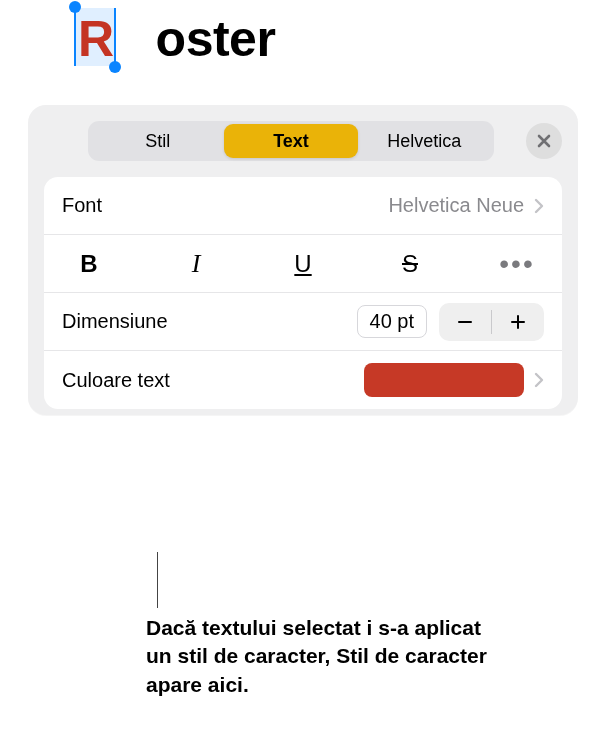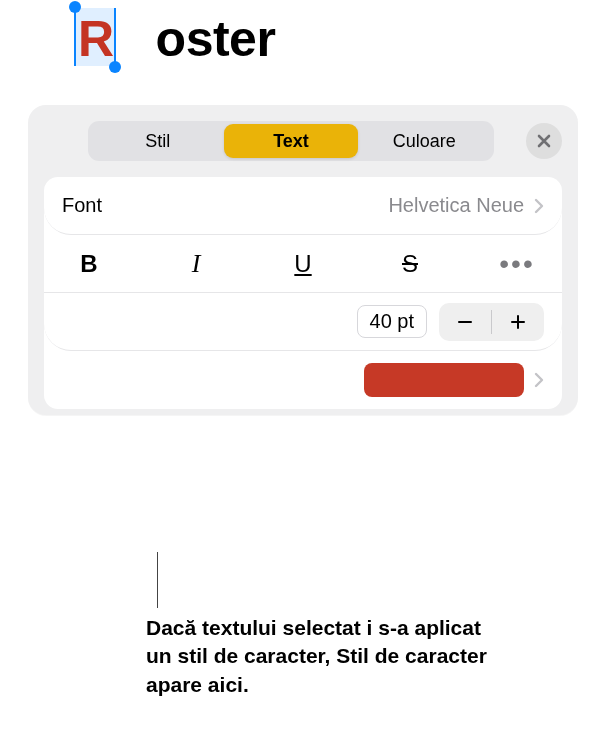--- a/index.html
+++ b/index.html
@@ -71,21 +71,20 @@
       color:#707073; font-size:20px; font-weight:700; cursor:pointer;
     }
 
     .card {
       background:#ffffff; border-radius:14px; overflow:hidden;
     }
     .row {
       display:flex; align-items:center;
       padding: 0 18px; min-height:58px;
       border-bottom: 1px solid #e6e6e8;
-      border-radius: 27px;
     }
     .row:last-child { border-bottom:none; }
     .row-label { font-size:20px; color:#000; }
     .row-value { margin-left:auto; font-size:20px; color:#8a8a8e;text-align:right; }
     .chev { margin-left:10px; color:#c3c3c7; }
     .chev svg { display:block; }
 
     .style-row {
       display:flex; justify-content:space-between; align-items:center;
       padding: 0 10px; min-height:58px; border-bottom:1px solid #e6e6e8;
@@ -137,21 +136,21 @@
   <span class="first-letter">R</span>
   <span class="title-word"><span style="opacity:0">R</span><span>oster</span></span>
 </div>
 
 <div class="panel">
 
   <div class="seg-row">
     <div class="seg">
       <div class="seg-item">Stil</div>
       <div class="seg-item active">Text</div>
-      <div class="seg-item">Culoare</div>
+      <div class="seg-item">Helvetica</div>
     </div>
     <div class="close-btn">
       <svg width="14" height="14" viewBox="0 0 14 14">
           <path d="M2 2 L12 12 M12 2 L2 12" stroke="#707073" stroke-width="2.6" stroke-linecap="round"></path>
         </svg>
     </div>
   </div>
 
   <div class="card">
 
@@ -167,37 +166,39 @@
 
     <div class="style-row">
       <div class="style-btn b-bold">B</div>
       <div class="style-btn b-italic">I</div>
       <div class="style-btn b-uline">U</div>
       <div class="style-btn b-strike">S</div>
       <div class="style-btn more">•••</div>
     </div>
 
     <div class="row">
+      <span class="row-label">Dimensiune</span>
       <span class="size-value">40 pt</span>
       <div class="stepper">
         <div class="step-btn">
           <svg width="18" height="18" viewBox="0 0 18 18">
               <path d="M3 9 H15" stroke="#000" stroke-width="2" stroke-linecap="round"></path>
             </svg>
         </div>
         <div class="step-sep"></div>
         <div class="step-btn">
           <svg width="18" height="18" viewBox="0 0 18 18">
               <path d="M3 9 H15 M9 3 V15" stroke="#000" stroke-width="2" stroke-linecap="round"></path>
             </svg>
         </div>
       </div>
     </div>
 
     <div class="row">
+      <span class="row-label">Culoare text</span>
       <span class="swatch" style="background:#c63926;"></span>
       <span class="chev">
         <svg width="10" height="16" viewBox="0 0 10 16">
             <path d="M2 2 L8 8 L2 14" fill="none" stroke="#c3c3c7" stroke-width="2.4" stroke-linecap="round" stroke-linejoin="round"></path>
           </svg>
       </span>
     </div>
 
 
   </div>

